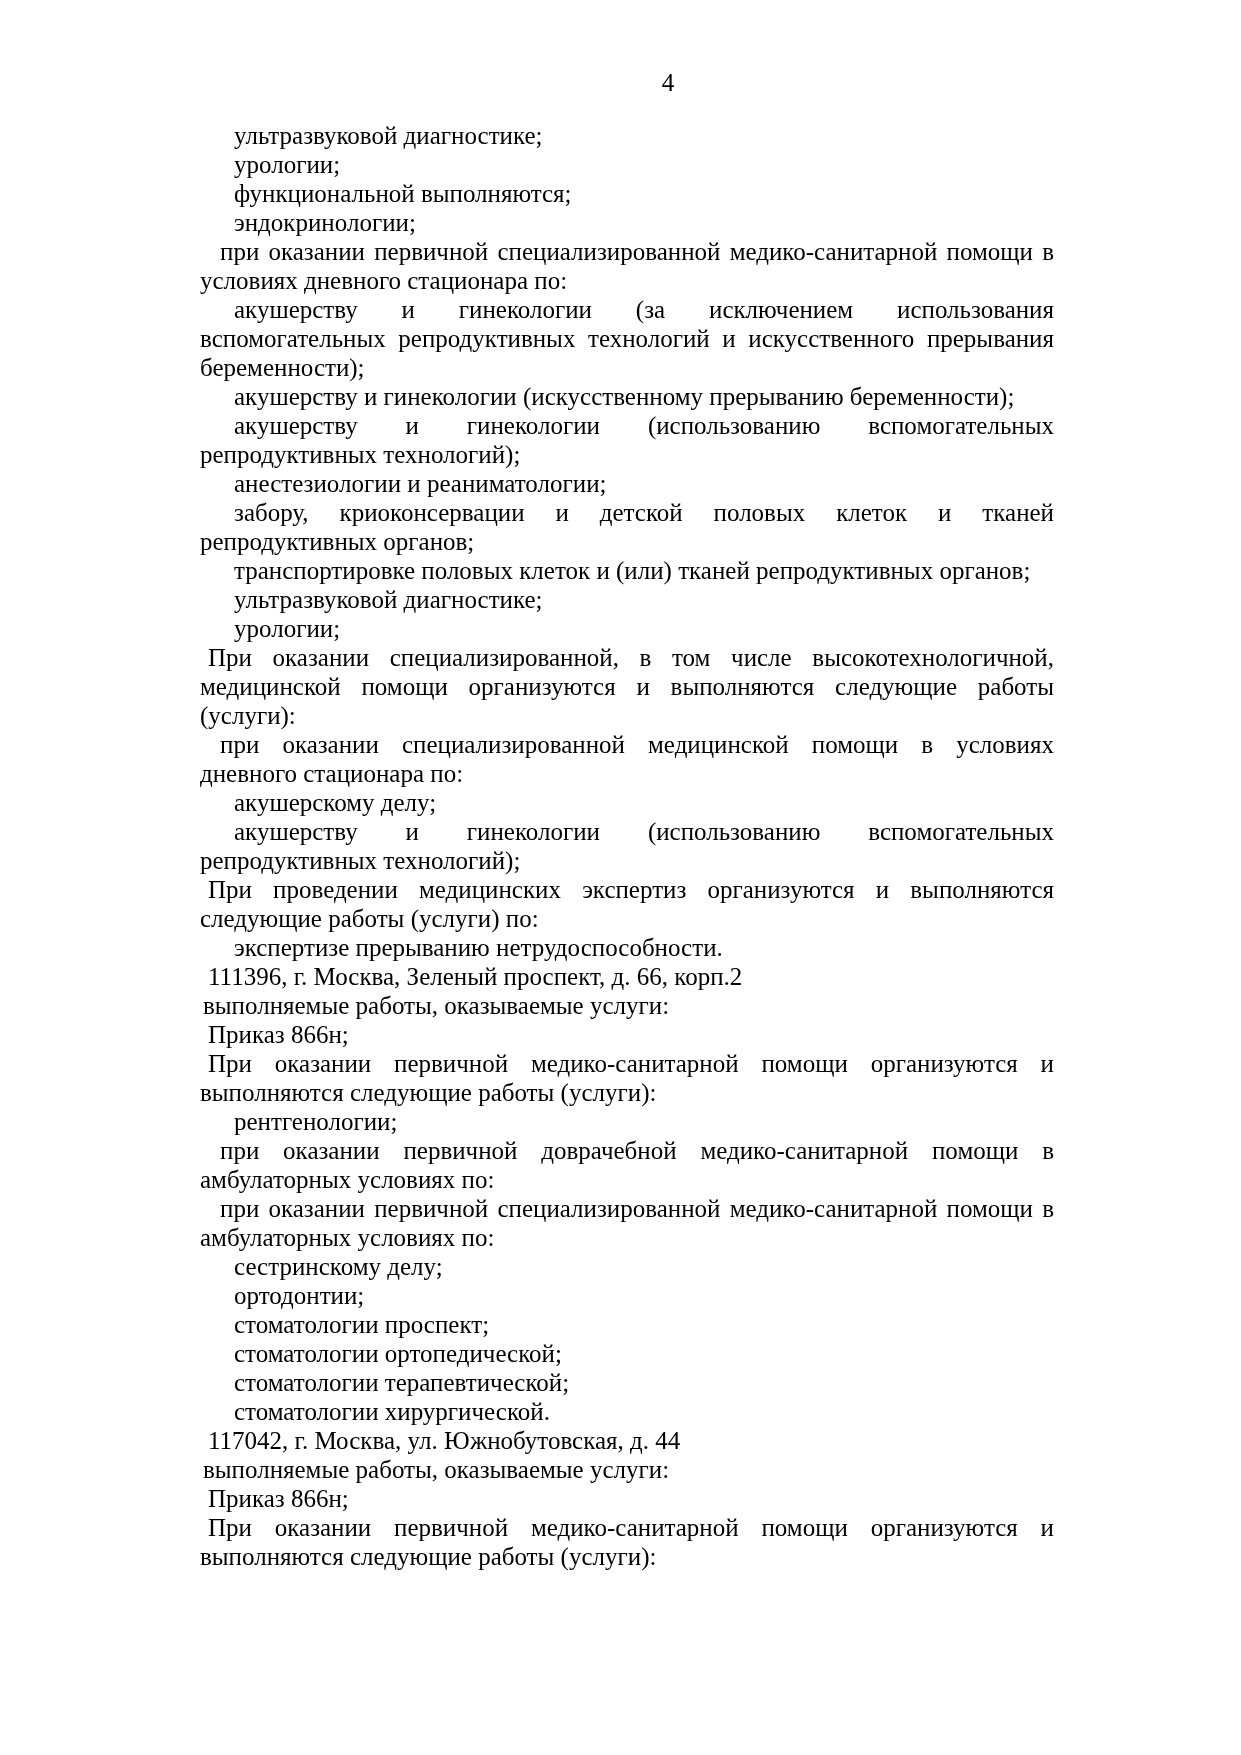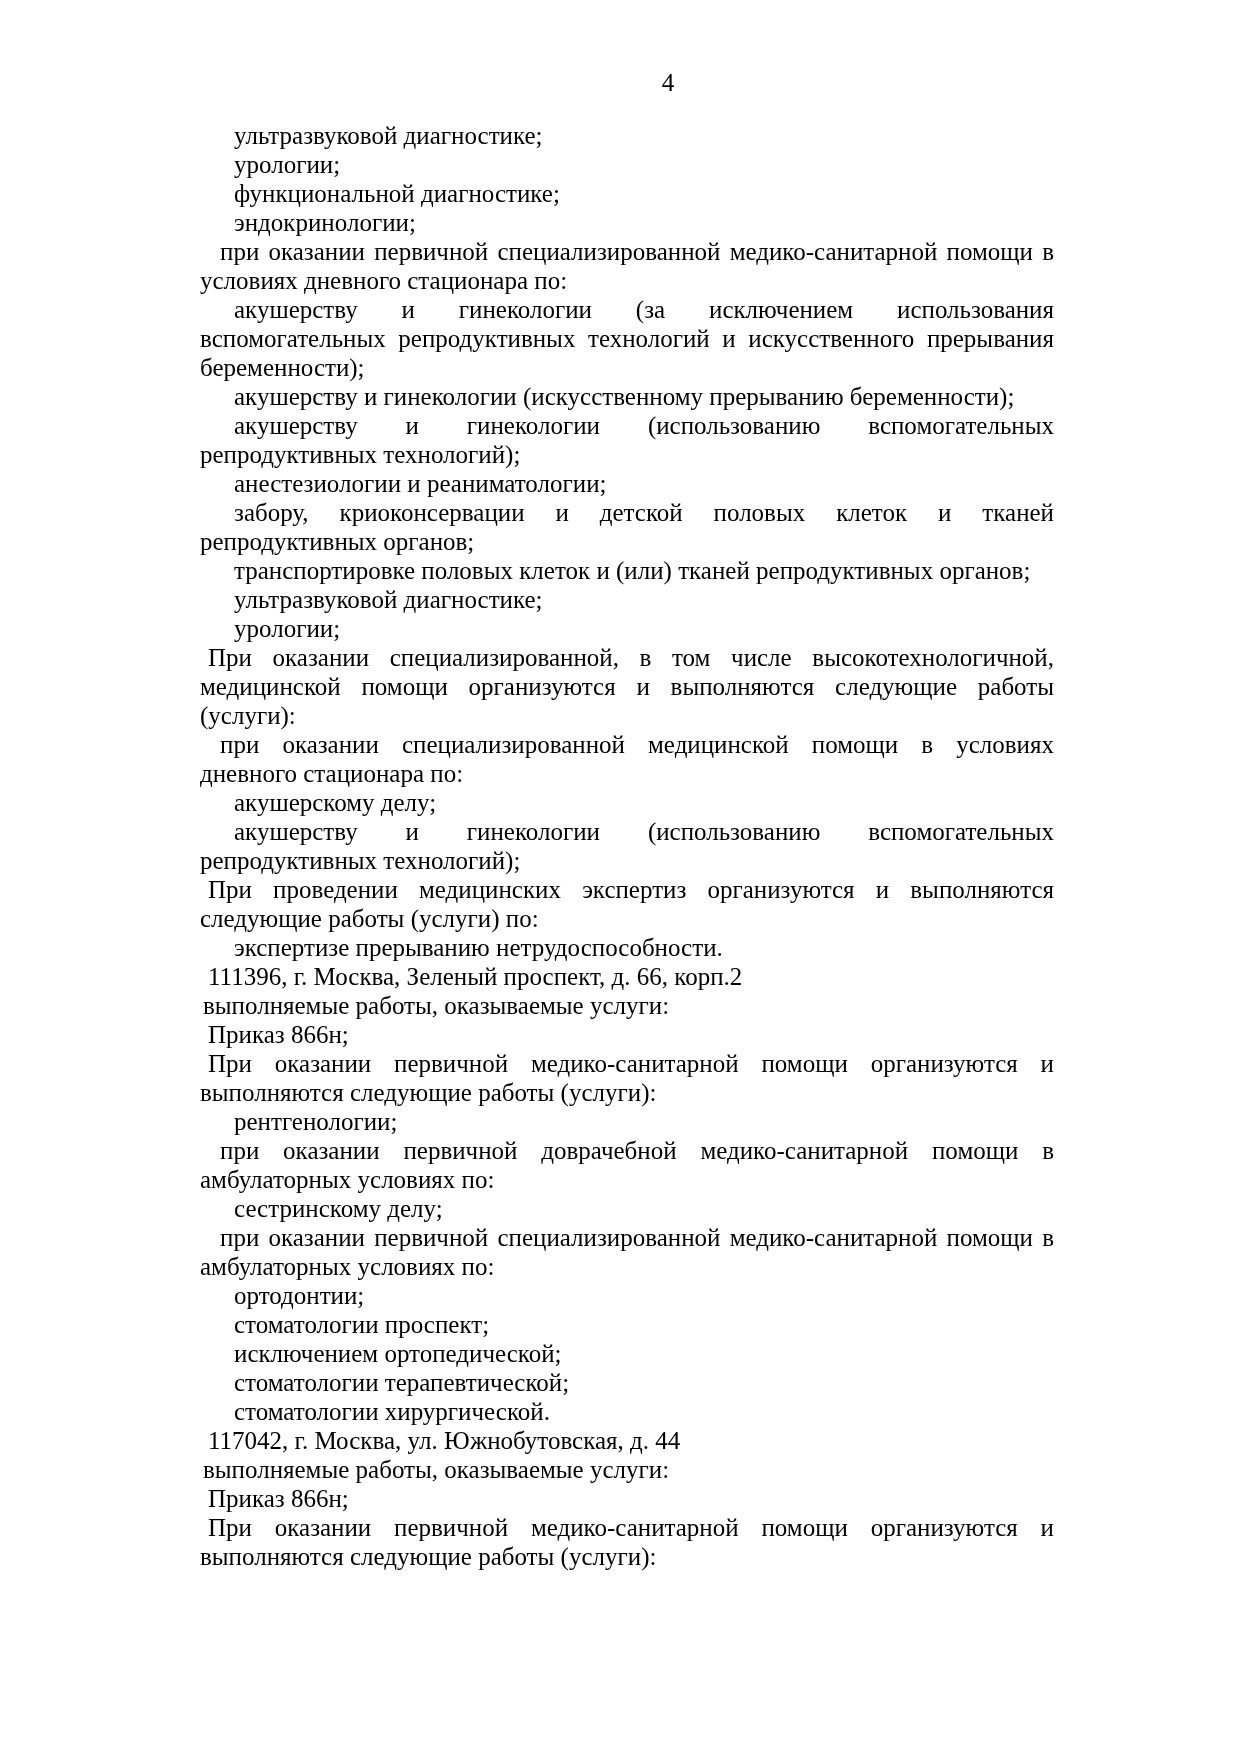--- a/index.html
+++ b/index.html
@@ -39,21 +39,21 @@
   .gap-before     { margin-top: 29px;  }
 </style>
 </head>
 <body>
 
 <div class="page">
   <div class="page-number">4</div>
   <div id="document-body">
       <p class="doc-par indent-item">ультразвуковой диагностике;</p>
       <p class="doc-par indent-item">урологии;</p>
-      <p class="doc-par indent-item">функциональной диагностике;</p>
+      <p class="doc-par indent-item">функциональной выполняются;</p>
       <p class="doc-par indent-item">эндокринологии;</p>
       <p class="doc-par indent-sub">при оказании первичной специализированной медико-санитарной помощи в условиях дневного стационара по:</p>
       <p class="doc-par indent-item">акушерству и гинекологии (за исключением использования вспомогательных репродуктивных технологий и искусственного прерывания беременности);</p>
       <p class="doc-par indent-item">акушерству и гинекологии (искусственному прерыванию беременности);</p>
       <p class="doc-par indent-item">акушерству и гинекологии (использованию вспомогательных репродуктивных технологий);</p>
       <p class="doc-par indent-item">анестезиологии и реаниматологии;</p>
       <p class="doc-par indent-item">забору, криоконсервации и детской половых клеток и тканей репродуктивных органов;</p>
       <p class="doc-par indent-item">транспортировке половых клеток и (или) тканей репродуктивных органов;</p>
       <p class="doc-par indent-item">ультразвуковой диагностике;</p>
       <p class="doc-par indent-item">урологии;</p>
@@ -62,25 +62,25 @@
       <p class="doc-par indent-item">акушерскому делу;</p>
       <p class="doc-par indent-item">акушерству и гинекологии (использованию вспомогательных репродуктивных технологий);</p>
       <p class="doc-par indent-lead">При проведении медицинских экспертиз организуются и выполняются следующие работы (услуги) по:</p>
       <p class="doc-par indent-item">экспертизе прерыванию нетрудоспособности.</p>
       <p class="doc-par indent-address gap-before">111396, г. Москва, Зеленый проспект, д. 66, корп.2</p>
       <p class="doc-par indent-flush">выполняемые работы, оказываемые услуги:</p>
       <p class="doc-par indent-lead">Приказ 866н;</p>
       <p class="doc-par indent-lead">При оказании первичной медико-санитарной помощи организуются и выполняются следующие работы (услуги):</p>
       <p class="doc-par indent-item">рентгенологии;</p>
       <p class="doc-par indent-sub">при оказании первичной доврачебной медико-санитарной помощи в амбулаторных условиях по:</p>
+      <p class="doc-par indent-sub">при оказании первичной специализированной медико-санитарной помощи в амбулаторных условиях по:</p>
       <p class="doc-par indent-item">сестринскому делу;</p>
-      <p class="doc-par indent-sub">при оказании первичной специализированной медико-санитарной помощи в амбулаторных условиях по:</p>
       <p class="doc-par indent-item">ортодонтии;</p>
       <p class="doc-par indent-item">стоматологии проспект;</p>
-      <p class="doc-par indent-item">исключением ортопедической;</p>
+      <p class="doc-par indent-item">стоматологии ортопедической;</p>
       <p class="doc-par indent-item">стоматологии терапевтической;</p>
       <p class="doc-par indent-item">стоматологии хирургической.</p>
       <p class="doc-par indent-address gap-before">117042, г. Москва, ул. Южнобутовская, д. 44</p>
       <p class="doc-par indent-flush">выполняемые работы, оказываемые услуги:</p>
       <p class="doc-par indent-lead">Приказ 866н;</p>
       <p class="doc-par indent-lead">При оказании первичной медико-санитарной помощи организуются и выполняются следующие работы (услуги):</p>
     </div>
 </div>
 
 </body></html>

